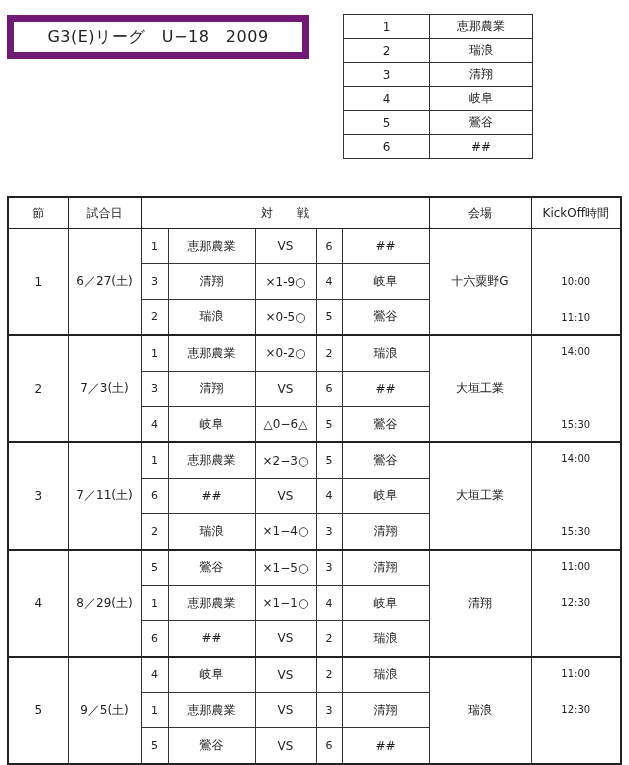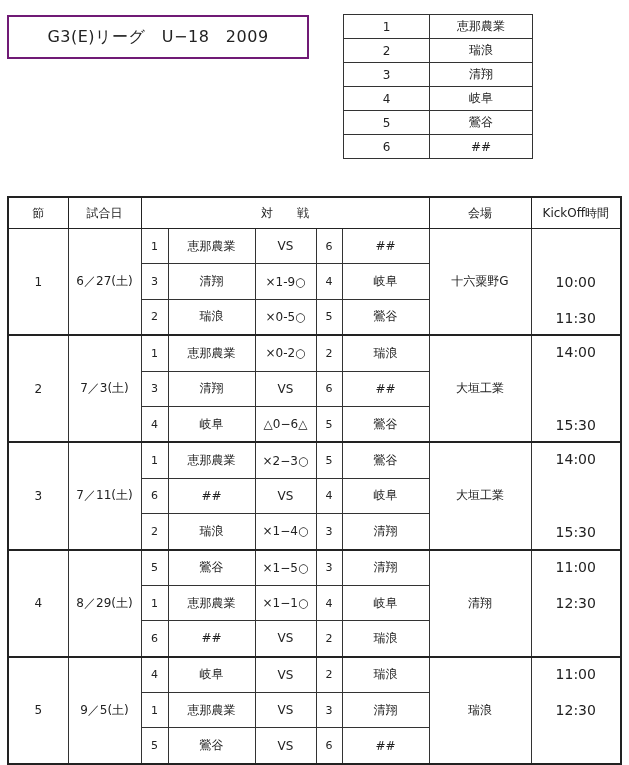--- a/index.html
+++ b/index.html
@@ -1,35 +1,35 @@
 <!DOCTYPE html>
 <html><head>
 <meta charset="utf-8">
 <style>
   html, body { margin:0; padding:0; background:#ffffff; }
   body { width:629px; height:765px; position:relative; overflow:hidden;
          font-family:"DejaVu Sans", "Liberation Sans", sans-serif; color:#222; }
   .title-box { position:absolute; left:7px; top:15px; width:302px; height:44px;
-               border:2px solid #701a75; box-sizing:border-box;
+               border:7px solid #701a75; box-sizing:border-box;
                display:flex; align-items:center; justify-content:center;
                font-size:16px; letter-spacing:0.5px; color:#222; }
   table { border-collapse:collapse; position:absolute; table-layout:fixed; }
   td, th { border:1px solid #333; text-align:center; vertical-align:middle;
            padding:0; font-weight:normal; overflow:hidden; white-space:nowrap; }
   .teams { left:343px; top:14px; }
   .teams td { height:23px; font-size:12px; }
   .teams { border:1.5px solid #333; }
   .sched { left:7px; top:196px; border:2px solid #222; }
   .sched th { height:30px; font-size:12px; border:1px solid #222; }
   .sched td { height:34.4px; font-size:12px; }
   .sched td.num { font-size:11px; }
   .sched tr.blockend td { border-bottom:2px solid #222; }
   .sched td.rnd, .sched td.date, .sched td.venue, .sched td.time-cell { border-bottom:2px solid #222; }
   .timebox { display:flex; flex-direction:column; justify-content:space-between;
-             height:100%; box-sizing:border-box; padding:8px 0; font-size:14px; }
+             height:100%; box-sizing:border-box; padding:8px 0; font-size:10px; }
   .timebox span { display:block; height:14px; line-height:14px; }
 </style>
 </head>
 <body>
 
 <div class="title-box">G3(E)リーグ　U−18　2009</div>
 
 <table class="teams">
   <colgroup>
       <col style="width:86px">
@@ -91,21 +91,21 @@
         <td class="num">1</td>
         <td>恵那農業</td>
         <td>VS</td>
         <td class="num">6</td>
         <td>##</td>
         <td rowspan="3" class="venue">十六粟野G</td>
         <td rowspan="3" class="time-cell">
           <div class="timebox" style="height: 103px;">
             <span></span>
             <span>10:00</span>
-            <span>11:30</span>
+            <span>11:10</span>
           </div>
         </td>
       </tr>
       <tr>
         <td class="num">3</td>
         <td>清翔</td>
         <td>×1-9○</td>
         <td class="num">4</td>
         <td>岐阜</td>
       </tr>

